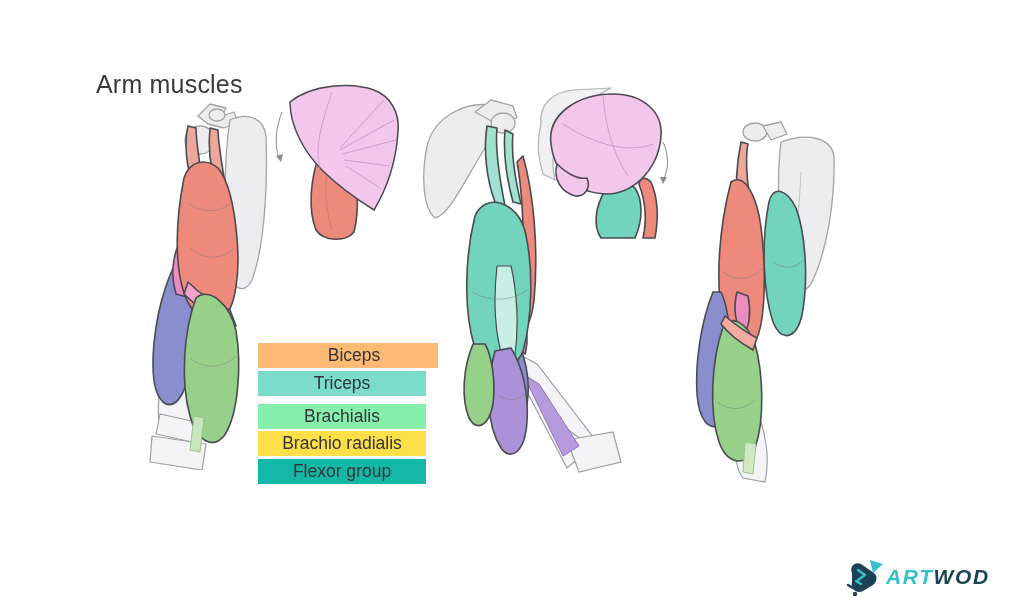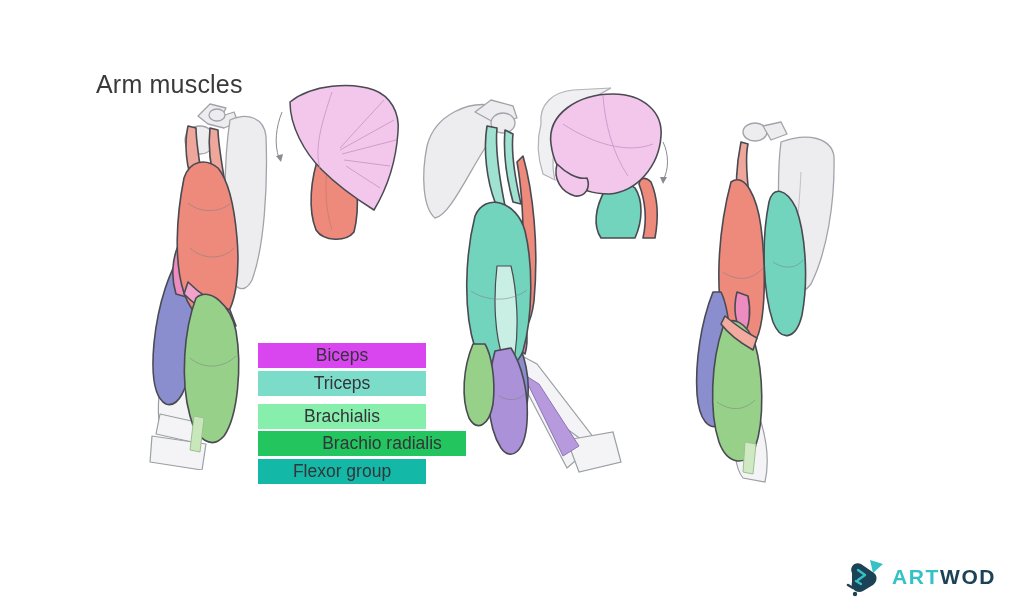--- a/index.html
+++ b/index.html
@@ -12,21 +12,21 @@
     position:absolute;left:96px;top:51px;font-size:25px;color:#3a3a3a;
     font-weight:400;letter-spacing:.2px;margin-top:19px;
   }
   .fig{position:absolute;}
   .legend{position:absolute;left:258px;top:343px;width:168px;}
   .legend-row{
     width:168px;height:25px;line-height:25px;margin-bottom:2.6px;
     text-align:center;font-size:17.5px;color:#34343a;
   }
   .logo{
-    position:absolute;left:846px;top:556px;display:flex;align-items:center;gap:6px;
+    position:absolute;left:846px;top:556px;display:flex;align-items:center;gap:0;font-style:italic;
   }
   .logo-text{font-size:21px;font-weight:bold;letter-spacing:1.6px;line-height:42px;}
   .logo-text .p1{}
   .logo-text .p2{}
 </style>
 </head>
 <body>
 
 <div class="canvas">
 
@@ -143,30 +143,30 @@
     </g>
     <g stroke="#7f7f88" stroke-width="1" fill="none" opacity=".55">
       <path d="M30,160 C44,170 60,168 70,156"></path>
       <path d="M80,150 C92,158 104,156 110,148"></path>
       <path d="M24,290 C38,300 52,298 62,288"></path>
     </g>
     <path d="M52,330 L50,360 L60,362 L63,332 Z" fill="#cfeac2" stroke="#9fbf93" stroke-width="1"></path>
   </svg>
 
   <div class="legend">
-    <div class="legend-row" style="background-color: #d946ef;">
+    <div class="legend-row" style="background-color: #fdba74; padding-left: 12px;">
       <span>Biceps</span>
     </div>
     <div class="legend-row" style="background-color: rgb(124, 220, 202);">
       <span>Triceps</span>
     </div>
     <div class="legend-row" style="background-color: #86efac; margin-top: 8px;">
       <span>Brachialis</span>
     </div>
-    <div class="legend-row" style="background-color: #22c55e; padding-left: 40px;">
+    <div class="legend-row" style="background-color: #fde047;">
       <span>Brachio radialis</span>
     </div>
     <div class="legend-row" style="background-color: #14b8a6;">
       <span>Flexor group</span>
     </div>
   </div>
 
   <div class="logo">
     <svg width="40" height="42" viewBox="0 0 40 42">
       <path d="M24,4 L37,8 L27,17 Z" fill="#34c2c6"></path>

